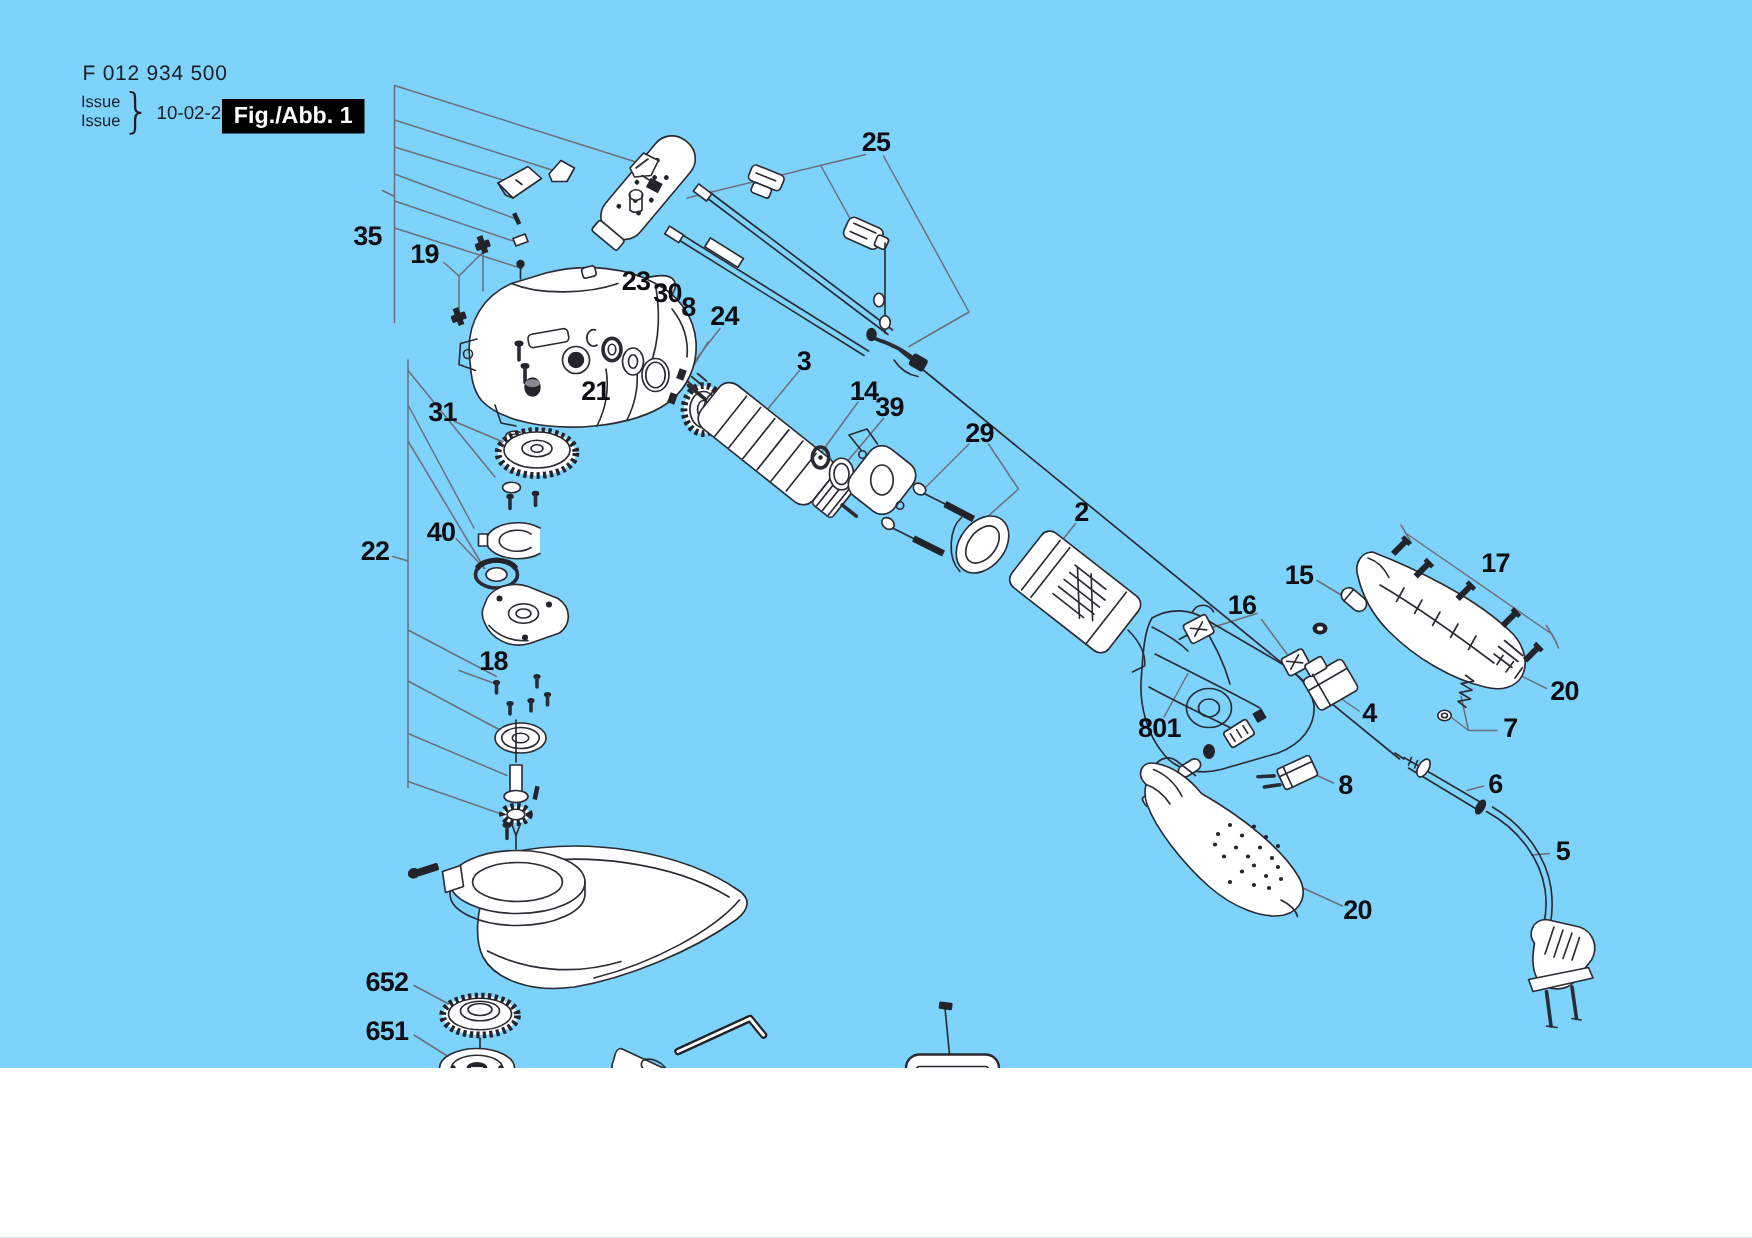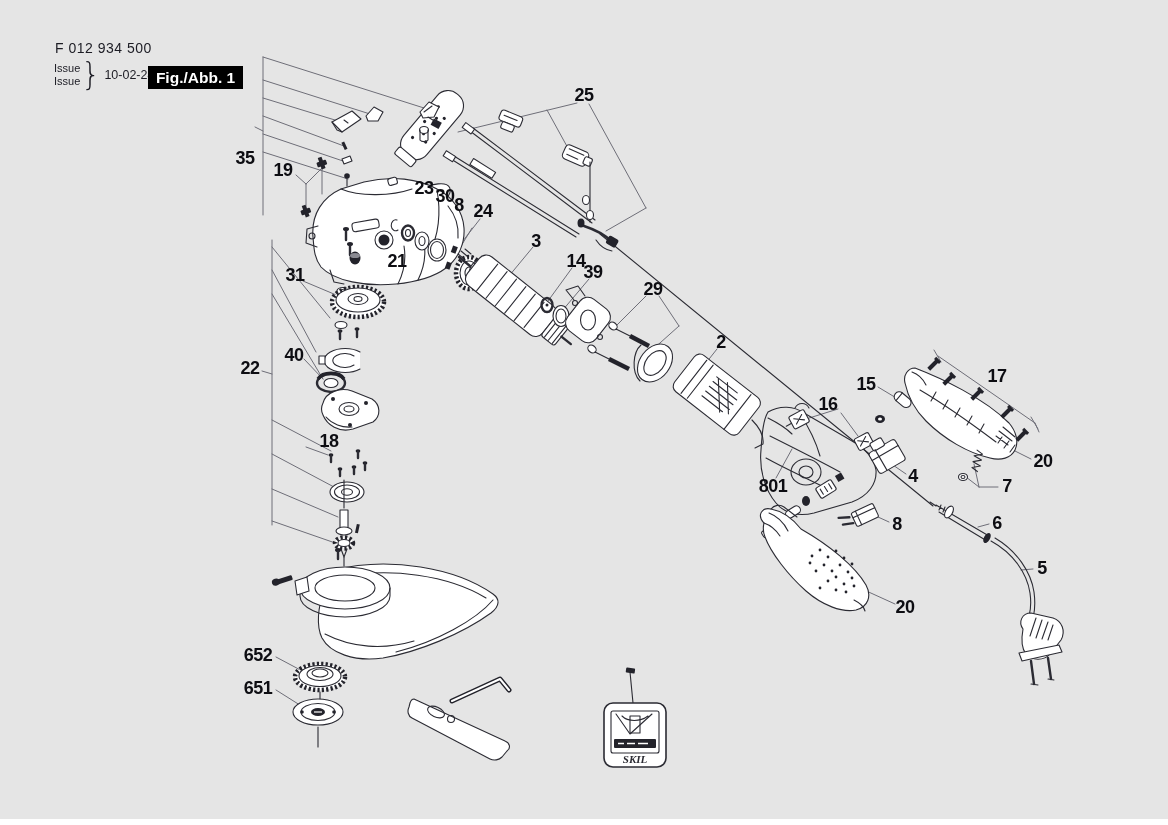--- a/index.html
+++ b/index.html
@@ -1,16 +1,16 @@
 <!DOCTYPE html>
 <html><head>
 <meta charset="utf-8">
 <style>
   html,body{margin:0;padding:0;background:#ffffff;}
-  .stage{position:relative;width:1168px;height:819px;background:#e5e5e5;overflow:hidden;
+  .stage{position:relative;width:1168px;height:712px;background:#7dd3fc;overflow:hidden;
          font-family:"Liberation Sans",sans-serif;color:#1c1c24;}
   .stage svg{position:absolute;left:0;top:0;}
   
   .part-number{position:absolute;left:55px;top:40px;font-size:14px;letter-spacing:.5px;color:#1c1c24;}
   .stand-issue{position:absolute;left:54px;top:62px;display:flex;align-items:center;}
   .si-col{display:flex;flex-direction:column;font-size:11px;line-height:13px;}
   .si-brace{font-family:"DejaVu Sans",sans-serif;font-size:30px;font-weight:300;margin:0 2px 0 1px;
             transform:scaleY(1.05);line-height:26px;}
   .si-date{font-size:12.5px;margin-left:2px;}
   .fig-badge{position:absolute;left:148px;top:66px;width:95px;height:23px;background:#000;color:#fff;

